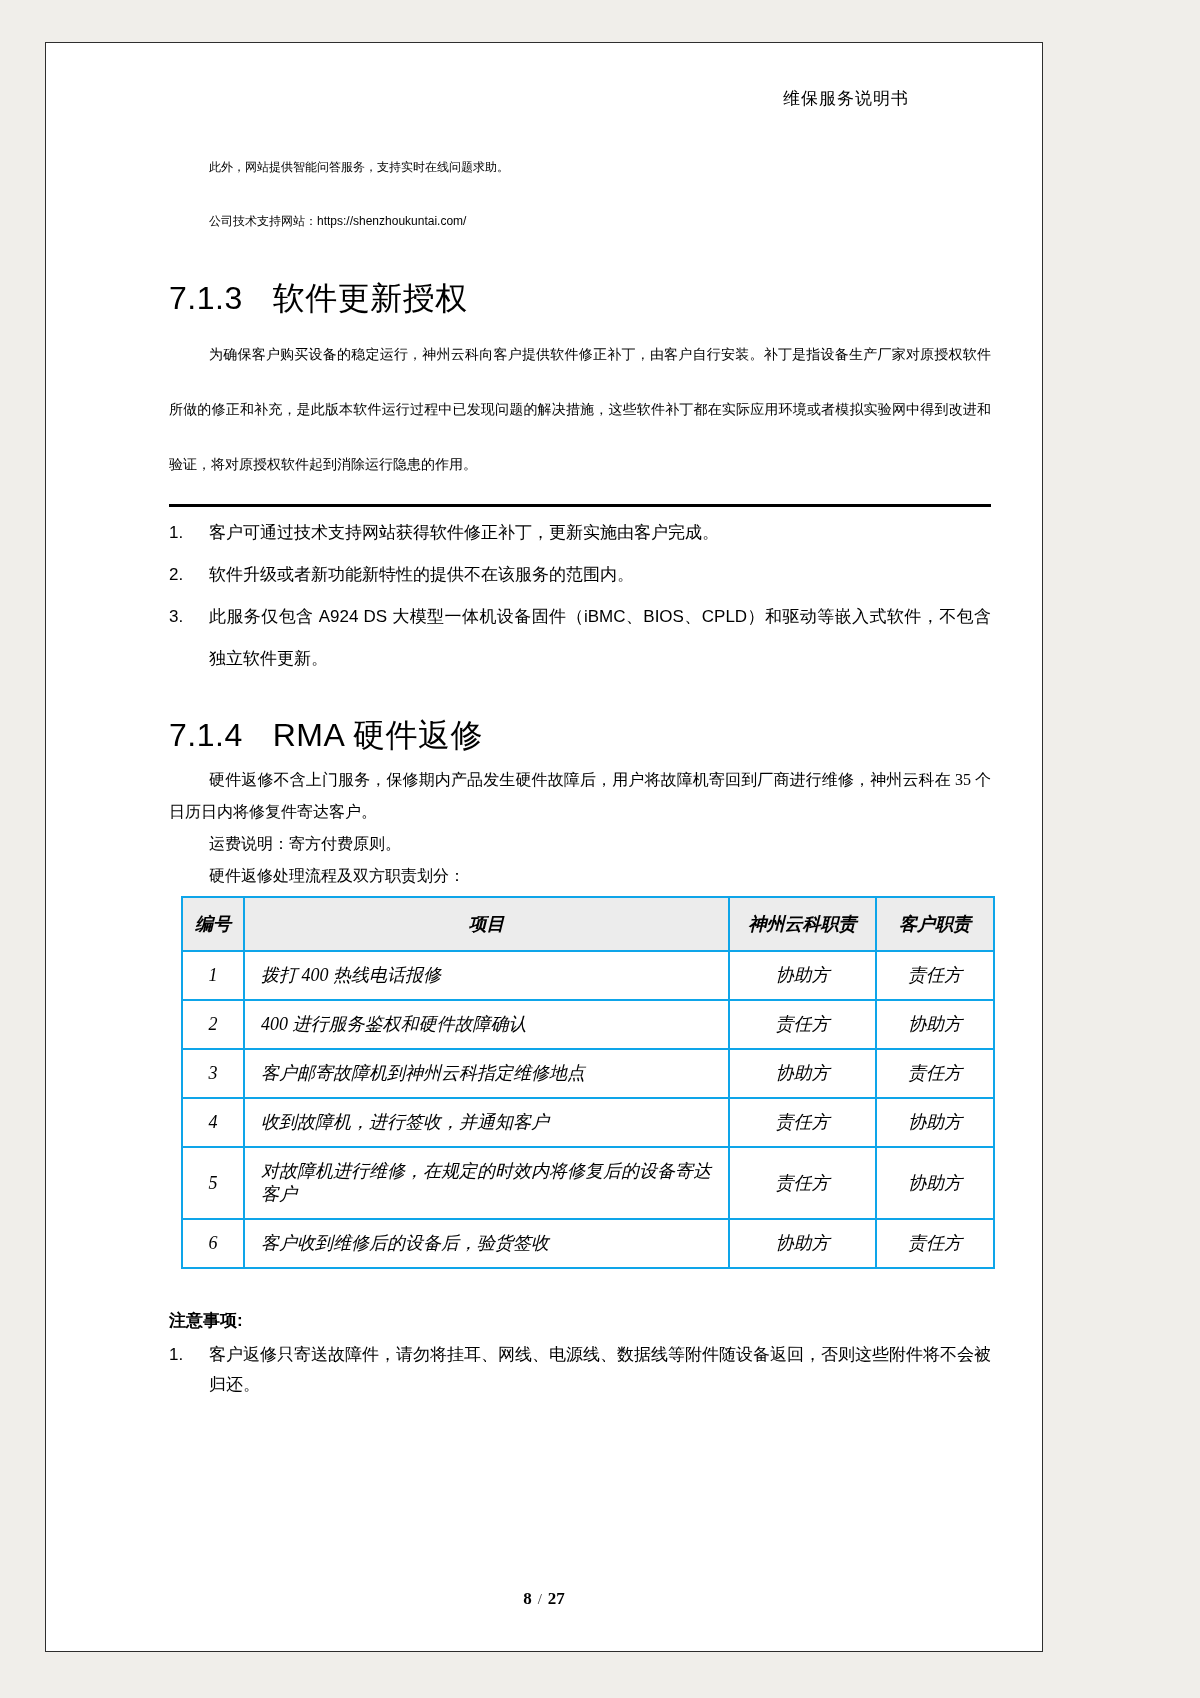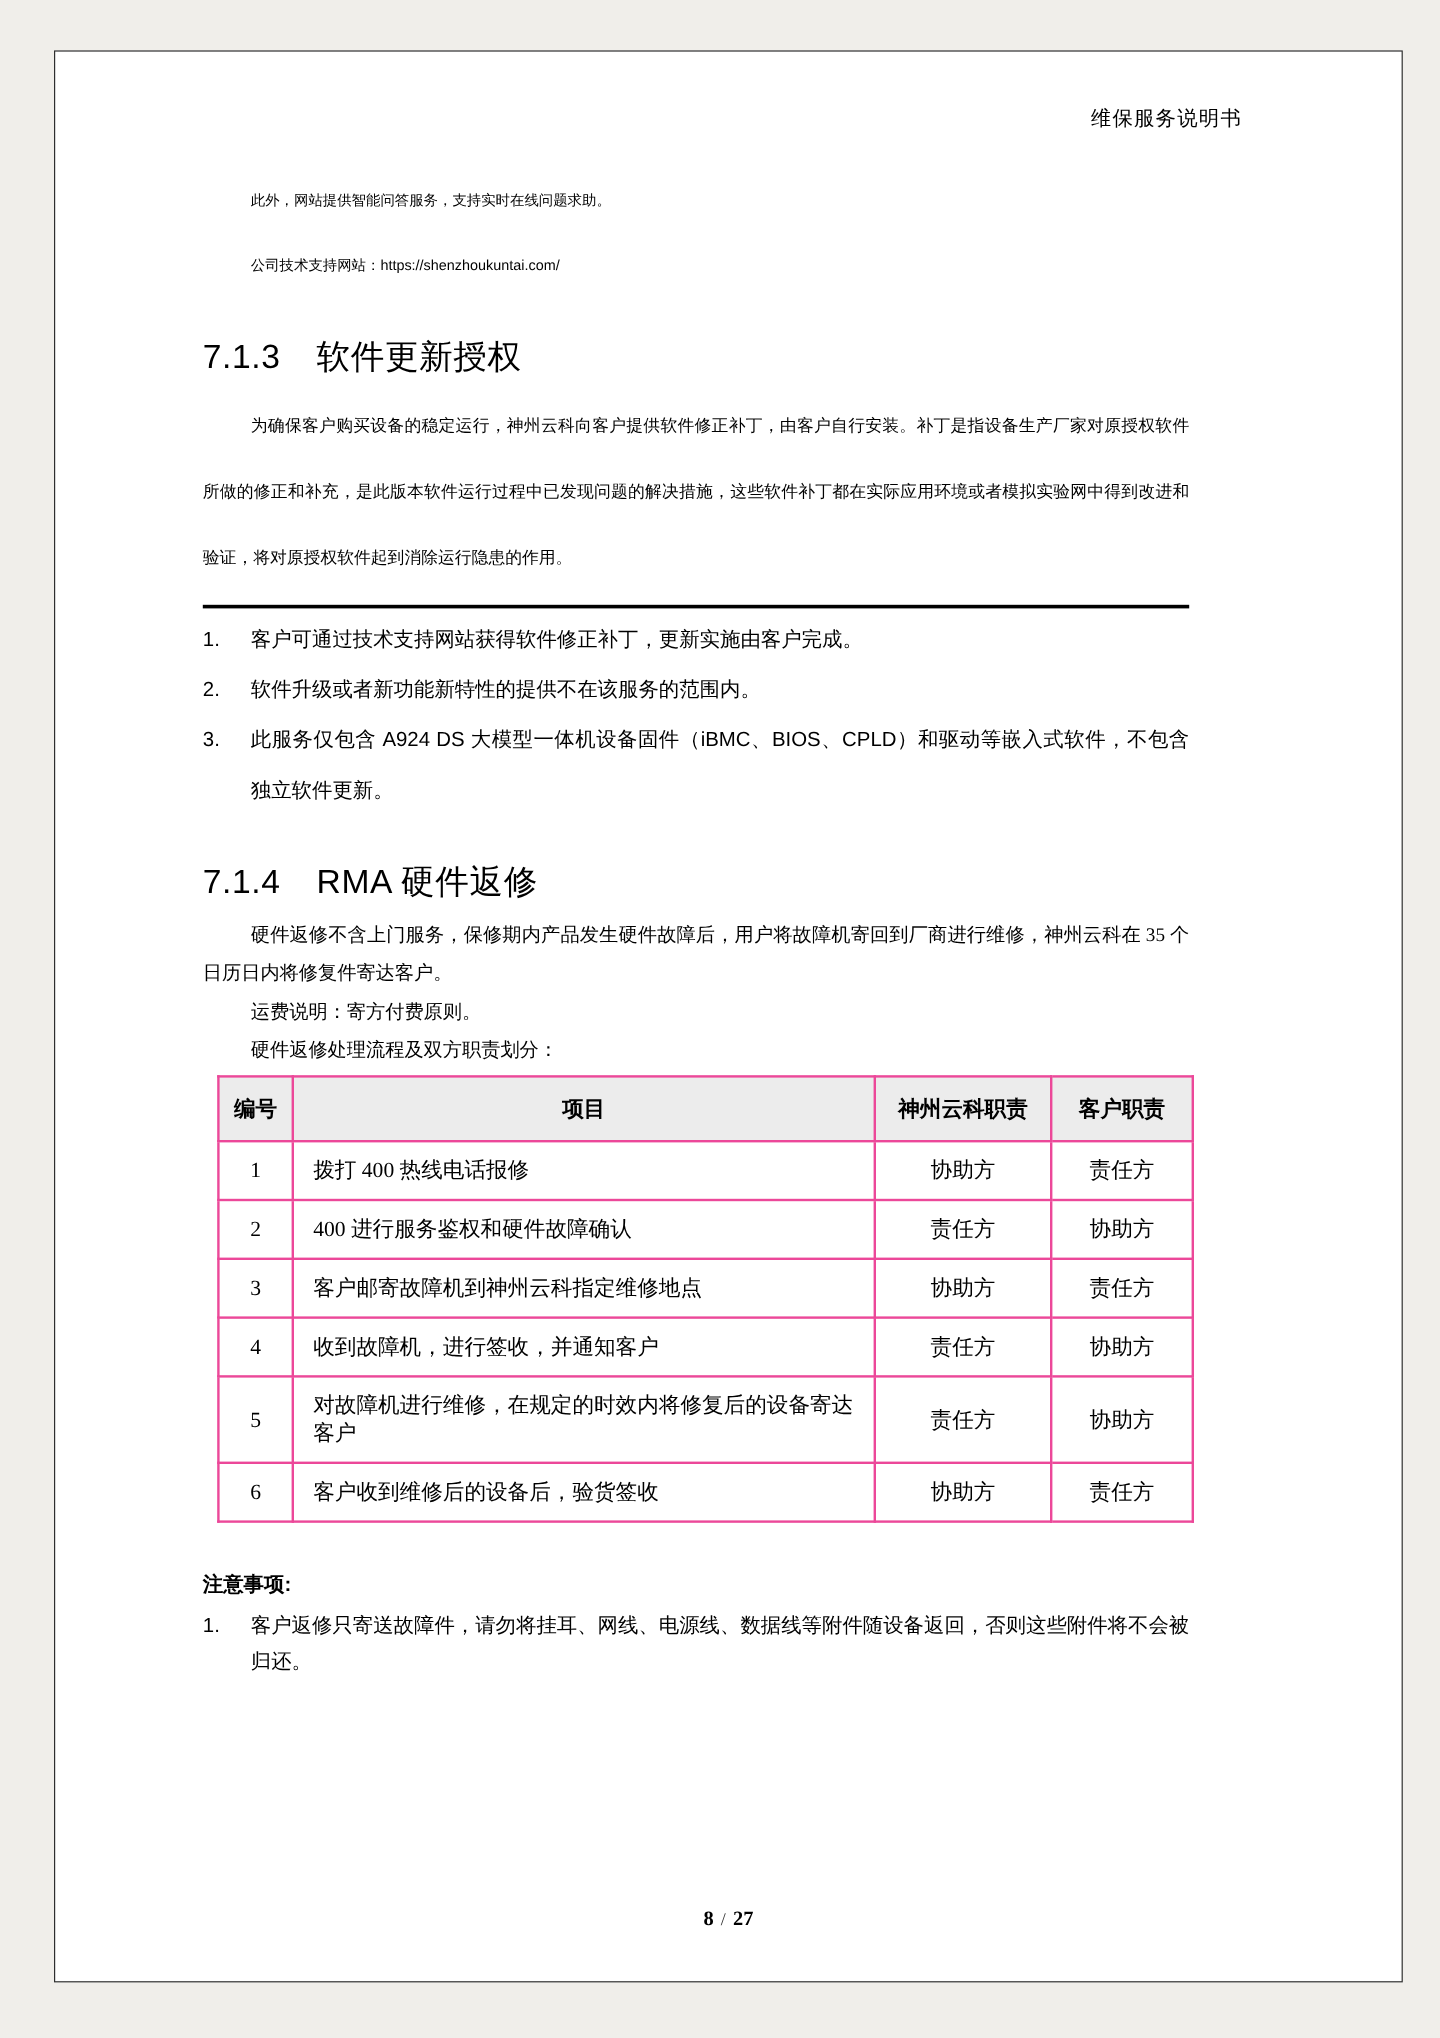--- a/index.html
+++ b/index.html
@@ -2,50 +2,50 @@
 <html><head>
 <meta charset="utf-8">
 <style>
   html,body{margin:0;padding:0;}
   body{
     width:1200px;height:1698px;position:relative;
     background:#f0eeea;color:#000;
     font-family:"Liberation Sans",sans-serif;
   }
   .page{
-    position:absolute;left:45px;top:42px;width:1124px;height:1610px;
+    position:absolute;left:45px;top:42px;width:998px;height:1610px;
     background:#ffffff;border:1px solid #2e2e2e;box-sizing:border-box;
   }
   .doc-header{
     position:absolute;top:44px;right:133px;
     font-family:"Liberation Serif",serif;font-size:17px;letter-spacing:1px;
   }
   .content{position:absolute;left:123px;top:0;width:822px;}
   p{margin:0;}
   .intro{font-size:12px;line-height:28px;text-indent:40px;}
   #intro1{margin-top:110px;}
   #intro2{margin-top:26px;}
-  .sec-heading{margin-top:46px;font-size:28px;line-height:34px;font-weight:400;letter-spacing:0.5px;}
+  .sec-heading{margin-top:46px;font-size:32px;line-height:34px;font-weight:400;letter-spacing:0.5px;}
   .sec-num{display:inline-block;margin-right:30px;}
   .body-713{margin-top:12px;font-size:14px;line-height:55px;text-indent:40px;text-align:justify;}
   .rule{margin-top:12px;height:3px;background:#000;}
   .note-title{margin-top:16px;font-size:17px;font-weight:700;line-height:24px;}
   .notes{margin-top:5px;}
   .note-item{display:flex;font-size:17px;line-height:42px;}
   .note-item .num{flex:0 0 40px;}
   .note-item .txt{flex:1;text-align:justify;}
   #sec714-heading{margin-top:38px;}
   .serif-block{margin-top:12px;font-family:"Liberation Serif",serif;font-size:16px;line-height:32px;}
   .serif-block .jp{text-align:justify;text-indent:40px;}
   .serif-block .ip{text-indent:40px;}
   .rma-table{
     margin:4px 0 0 12px;border-collapse:collapse;width:812px;table-layout:fixed;
     font-family:"Liberation Serif",serif;font-size:18px;
   }
-  .rma-table th,.rma-table td{border:2px solid #ec4899;}
+  .rma-table th,.rma-table td{border:2px solid #0ea5e9;font-style:italic;}
   .rma-table th{background:#ececec;font-weight:700;padding:14px 4px;text-align:center;}
   .rma-table td{padding:12px 6px;text-align:center;line-height:23px;}
   .rma-table td.item{text-align:left;padding-left:16px;padding-right:12px;}
   #notice2-title{margin-top:40px;}
   .notes2{margin-top:7px;}
   .notes2 .note-item{line-height:30px;}
   .page-footer{
     position:absolute;top:1546px;left:0;width:100%;text-align:center;
     font-family:"Liberation Serif",serif;font-size:17px;font-weight:700;
   }

